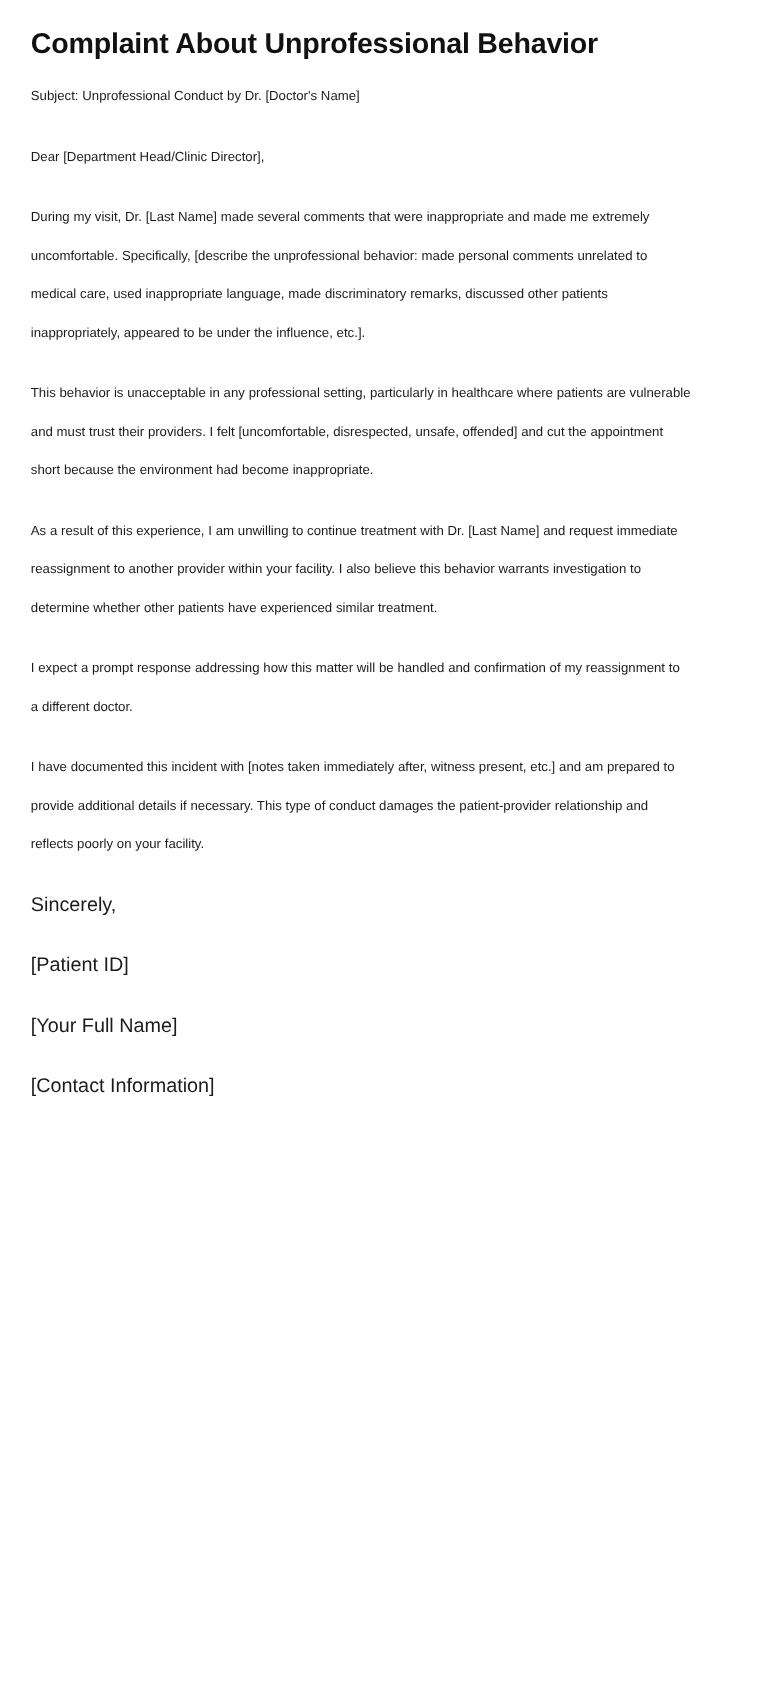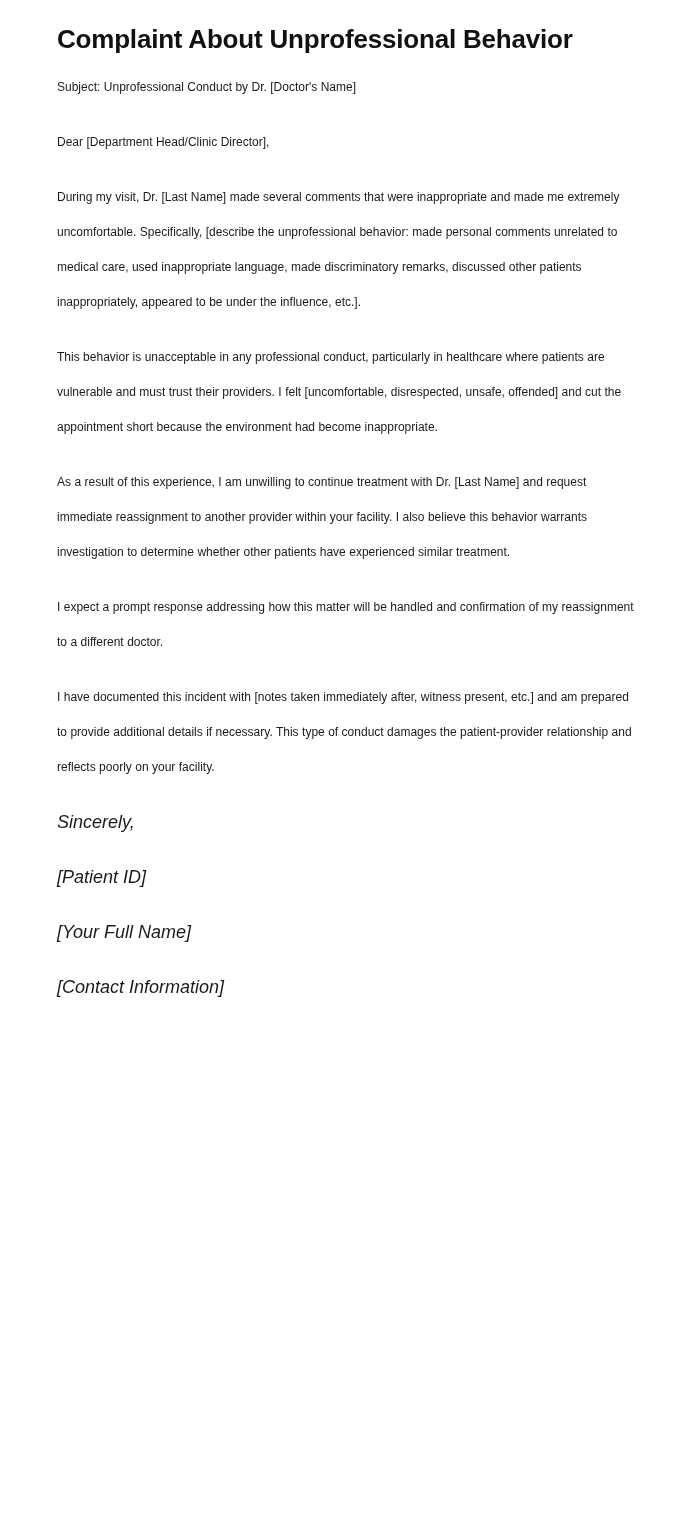--- a/index.html
+++ b/index.html
@@ -17,21 +17,21 @@
   }
   .document {
     width: 700px;
     min-height: 1530px;
     box-sizing: border-box;
     background: #ffffff;
     padding: 0;
     position: relative;
   }
   .doc-inner {
-    padding: 22px 61px 40px 57px;
+    padding: 22px 61px 40px 28px;
   }
   .doc-title {
     font-size: 26px;
     line-height: 34px;
     font-weight: 700;
     letter-spacing: -0.2px;
     color: #111111;
     margin: 0 0 14px 0;
     font-family: "Liberation Sans", sans-serif;
   }
@@ -46,39 +46,38 @@
     max-width: 600px;
   }
   .doc-para:last-child {
     margin-bottom: 0;
   }
   .sig-line {
     font-size: 18px;
     line-height: 35px;
     color: #1b1b1b;
     margin: 0 0 20px 0;
-    font-style: italic;
   }
 </style>
 </head>
 <body>
 
 <div class="document">
   <div class="doc-inner">
 
     <h1 class="doc-title">Complaint About Unprofessional Behavior</h1>
 
     <p class="doc-para">Subject: Unprofessional Conduct by Dr. [Doctor's Name]</p>
 
     <p class="doc-para">Dear [Department Head/Clinic Director],</p>
 
 
     <p class="doc-para">During my visit, Dr. [Last Name] made several comments that were inappropriate and made me extremely uncomfortable. Specifically, [describe the unprofessional behavior: made personal comments unrelated to medical care, used inappropriate language, made discriminatory remarks, discussed other patients inappropriately, appeared to be under the influence, etc.].</p>
 
-    <p class="doc-para">This behavior is unacceptable in any professional conduct, particularly in healthcare where patients are vulnerable and must trust their providers. I felt [uncomfortable, disrespected, unsafe, offended] and cut the appointment short because the environment had become inappropriate.</p>
+    <p class="doc-para">This behavior is unacceptable in any professional setting, particularly in healthcare where patients are vulnerable and must trust their providers. I felt [uncomfortable, disrespected, unsafe, offended] and cut the appointment short because the environment had become inappropriate.</p>
 
     <p class="doc-para">As a result of this experience, I am unwilling to continue treatment with Dr. [Last Name] and request immediate reassignment to another provider within your facility. I also believe this behavior warrants investigation to determine whether other patients have experienced similar treatment.</p>
 
     <p class="doc-para">I expect a prompt response addressing how this matter will be handled and confirmation of my reassignment to a different doctor.</p>
 
     <p class="doc-para">I have documented this incident with [notes taken immediately after, witness present, etc.] and am prepared to provide additional details if necessary. This type of conduct damages the patient-provider relationship and reflects poorly on your facility.</p>
 
     <p class="sig-line">Sincerely,</p>
 
     <p class="sig-line">[Patient ID]</p>

